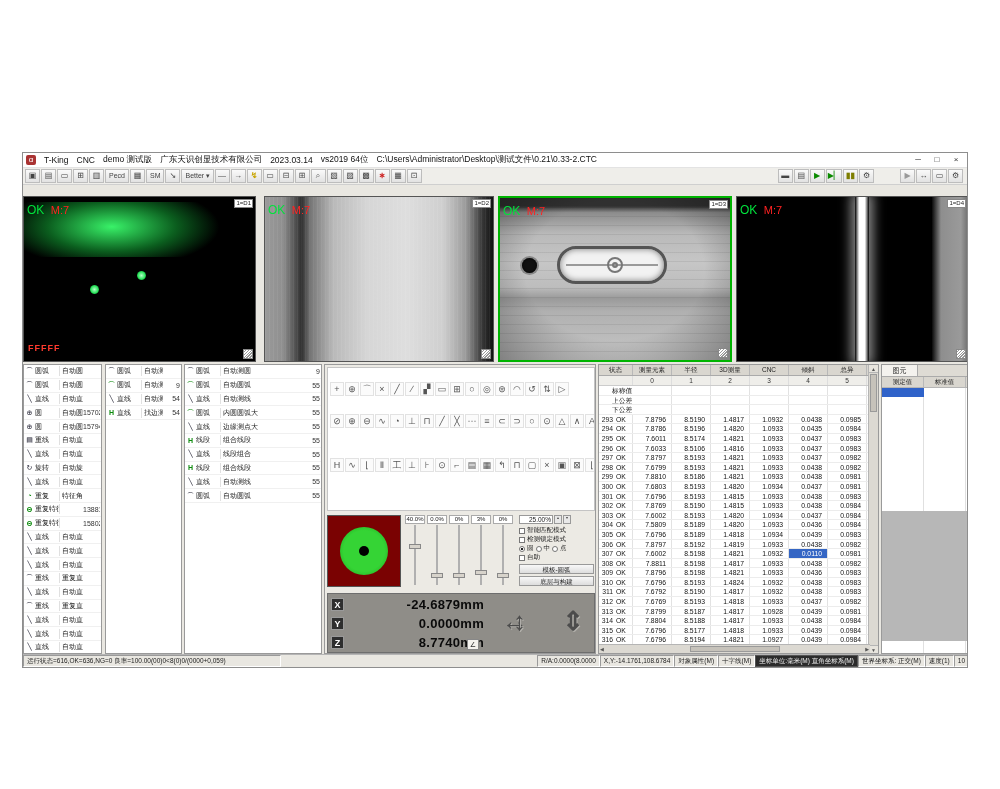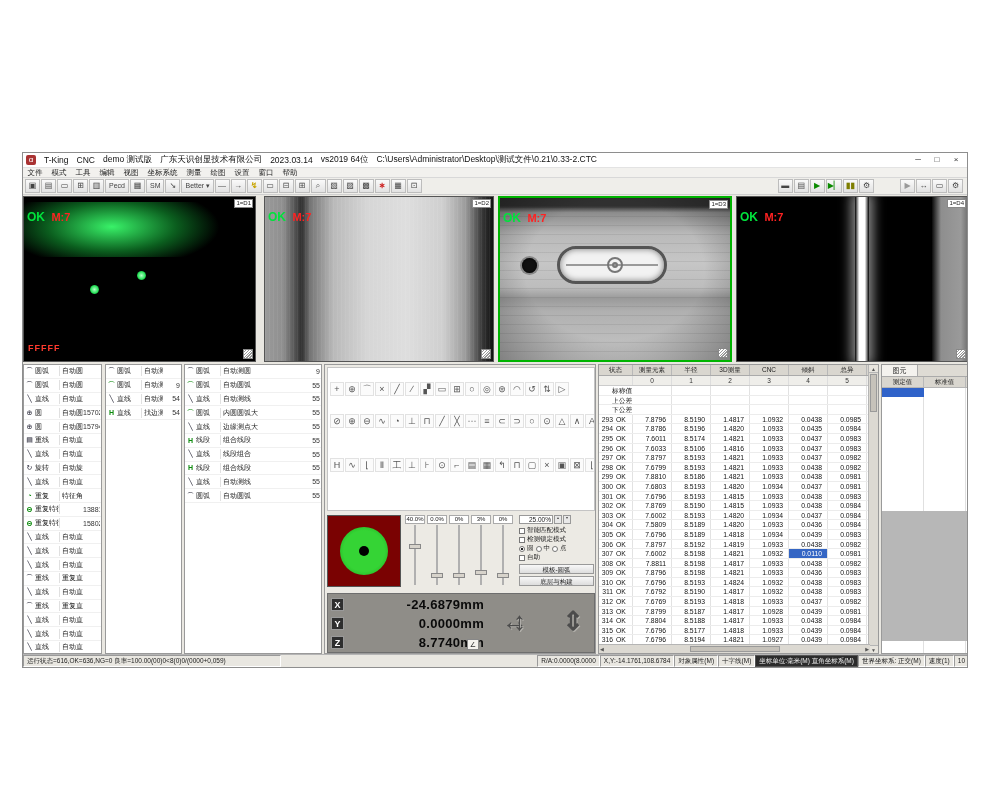--- a/index.html
+++ b/index.html
@@ -28,21 +28,21 @@
   .tbtn.y{color:#c8a400;font-weight:bold}
   .tbtn.g{color:#0a8a00}
   .tbtn.r{color:#cc2020;font-weight:bold}
   .tbtn.o{color:#7e7e00;font-weight:bold}
   .tbtn.dim{color:#9a9a9a}
 
   
   .cams{position:absolute;left:0;top:43px;width:946px;height:166px}
   .cam{position:absolute;top:0;height:166px;background:#000;border:1px solid #555;overflow:hidden}
   .cam.active{border:2px solid #00b400}
-  .camlabel{position:absolute;left:3px;top:10px;z-index:5;font-weight:bold}
+  .camlabel{position:absolute;left:3px;top:3px;z-index:5;font-weight:normal}
   .ok{color:#00e23c;font-size:12px}
   .mlab{color:#ff2222;font-size:11px;margin-left:2px}
   .chip{position:absolute;right:2px;top:2px;z-index:5;background:#fff;border:1px solid #888;font-size:6px;line-height:7px;padding:0 1px;color:#222}
   .grip{position:absolute;right:2px;bottom:2px;z-index:5;width:10px;height:10px;border:1px solid #888;background:repeating-linear-gradient(135deg,#fff 0 1px,#999 1px 2px)}
   
   .glow{position:absolute;left:0;top:5px;width:100%;height:55px;background:radial-gradient(ellipse 62% 100% at 38% 45%,rgba(60,255,110,.95),rgba(20,170,55,.55) 45%,rgba(0,40,10,0) 75%)}
   .gdot{position:absolute;width:9px;height:9px;border-radius:50%;background:radial-gradient(circle,#b4ffc8,#22e055 60%,rgba(0,60,0,0) 100%)}
   .gdot.d1{left:66px;top:88px}
   .gdot.d2{left:113px;top:74px}
   .ftext{position:absolute;left:4px;bottom:8px;color:#ff3a2e;font-size:9px;letter-spacing:1px;font-weight:bold}
@@ -179,34 +179,20 @@
       <span class="tseg">2023.03.14</span>
       <span class="tseg">vs2019 64位</span>
       <span class="tseg">C:\Users\Administrator\Desktop\测试文件\0.21\0.33-2.CTC</span>
       <span class="winctl">
         <span class="wbtn">─</span>
         <span class="wbtn">□</span>
         <span class="wbtn">×</span>
       </span>
     </div>
 
-    <div class="menubar">
-
-    <span class="mitem">文件</span>
-        <span class="mitem">模式</span>
-        <span class="mitem">工具</span>
-        <span class="mitem">编辑</span>
-        <span class="mitem">视图</span>
-        <span class="mitem">坐标系统</span>
-        <span class="mitem">测量</span>
-        <span class="mitem">绘图</span>
-        <span class="mitem">设置</span>
-        <span class="mitem">窗口</span>
-        <span class="mitem">帮助</span>
-      </div>
 
     <div class="toolbar">
       <div class="tgroup">
 
       <span class="tbtn">▣</span>
           <span class="tbtn">▤</span>
           <span class="tbtn">▭</span>
           <span class="tbtn">⊞</span>
           <span class="tbtn">▥</span>
           <span class="tbtn wide">Pecd</span>

